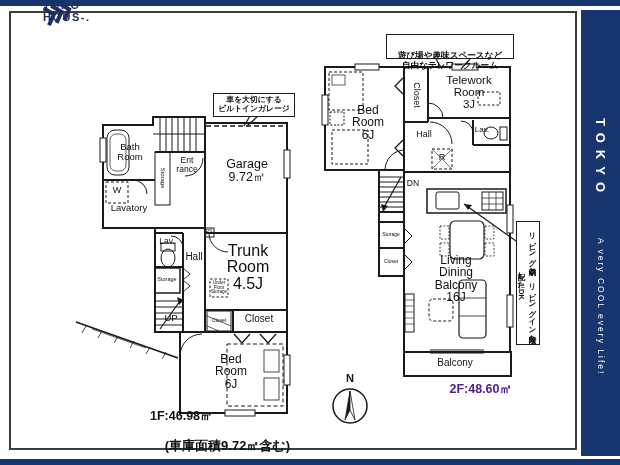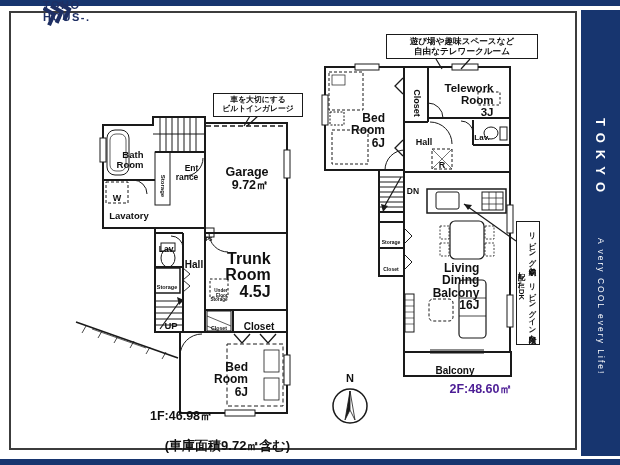--- a/index.html
+++ b/index.html
@@ -10,27 +10,27 @@
   #botbar{left:0;top:459px;width:620px;height:6px;}
   #band{position:absolute;left:581px;top:10px;width:39px;height:446px;background:var(--navy,#17356f);}
   .bandtxt{position:absolute;left:50%;transform:translateX(-50%);writing-mode:vertical-rl;
            color:#fff;white-space:nowrap;}
   #band-title{top:108px;font-size:13px;letter-spacing:7px;font-weight:bold;}
   #band-tag{top:228px;font-size:8.5px;letter-spacing:2px;}
   #frame{position:absolute;left:9px;top:11px;width:568px;height:439px;border:2px solid #3c3c3c;box-sizing:border-box;}
   #logo{position:absolute;left:20px;top:0;display:flex;align-items:flex-end;gap:6px;margin-left:23px;}
   #logo-text{color:#1e2f63;font-weight:bold;font-size:11px;line-height:1.05;letter-spacing:1.5px;}
   svg{position:absolute;left:0;top:0;}
-  .lbl{position:absolute;transform:translateX(-50%);white-space:pre-line;text-align:right;
-       font-weight:bold;color:#101010;line-height:1.03;margin-top:8px;}
+  .lbl{position:absolute;transform:translateX(-50%);white-space:pre-line;text-align:center;
+       font-weight:normal;color:#101010;line-height:1.03;}
   .vert{writing-mode:vertical-rl;transform:translate(-50%,-50%);white-space:nowrap;}
   .callout{position:absolute;border:1.5px solid #1a1a1a;background:#fff;color:#101010;
            font-weight:bold;text-align:center;white-space:pre-line;box-sizing:border-box;}
-  #co-garage{left:213px;top:93px;width:90px;height:24px;font-size:7.8px;line-height:1.18;padding-top:1px;}
-  #co-telework{left:386px;top:34px;width:152px;height:25px;font-size:8.6px;line-height:1.2;padding-top:1px;}
+  #co-garage{left:213px;top:93px;width:82px;height:24px;font-size:7.8px;line-height:1.18;padding-top:1px;}
+  #co-telework{left:386px;top:34px;width:128px;height:25px;font-size:8.6px;line-height:1.2;padding-top:15px;}
   #co-ldk{left:516px;top:221px;width:24px;height:124px;font-size:7.6px;line-height:1.45;
           writing-mode:vertical-rl;padding:3px 1px;}
   #area1{position:absolute;left:150px;top:408px;width:138px;text-align:left;font-weight:bold;font-size:12.5px;color:#101010;}
   #note1{position:absolute;left:138px;top:422px;width:152px;text-align:right;font-weight:bold;font-size:13px;color:#101010;margin-top:15px;}
   #area2{position:absolute;left:420px;top:381px;width:92px;text-align:right;font-weight:bold;font-size:12.5px;color:#4c1d95;}
   #north{position:absolute;left:343px;top:372px;width:14px;text-align:center;font-weight:bold;font-size:11px;color:#101010;}
 </style>
 </head>
 <body>
 

